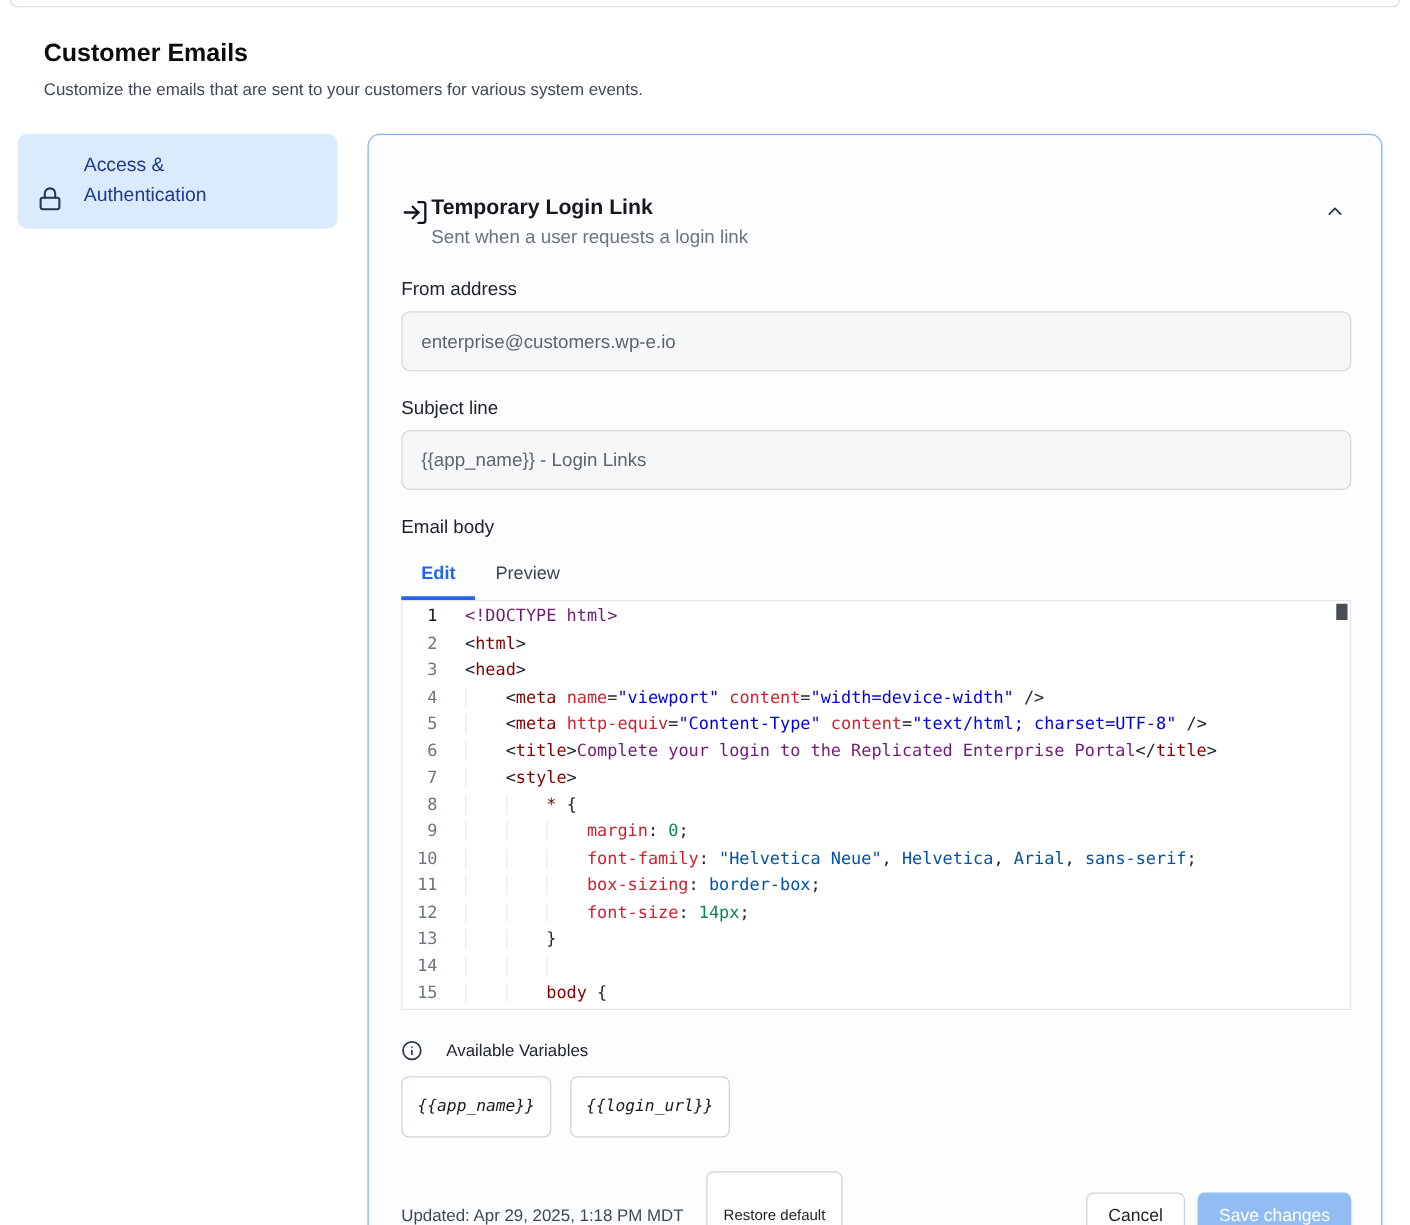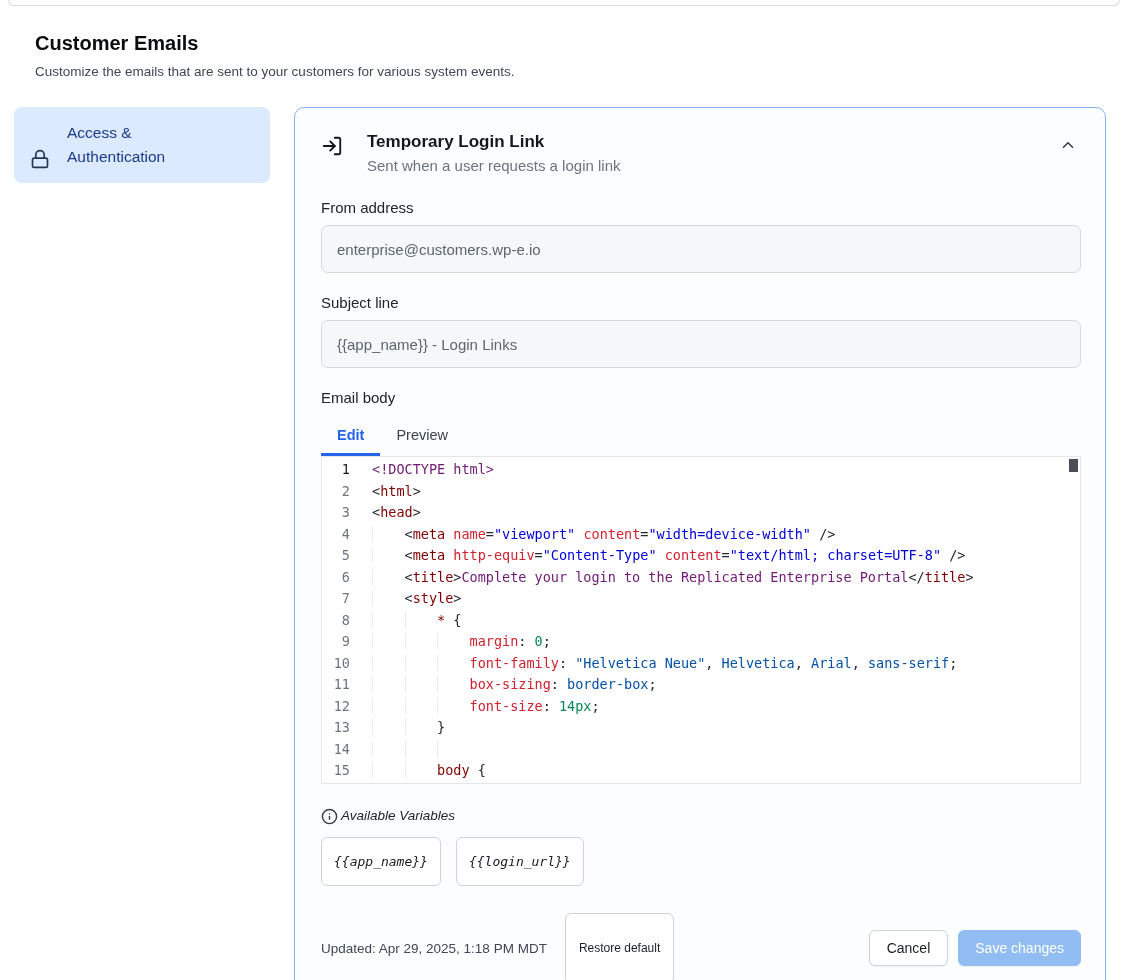--- a/index.html
+++ b/index.html
@@ -23,21 +23,21 @@
   .side-item.active { background:#dbeafe; color:#1e3a8a; font-weight:500; }
   .side-item.active .side-label { max-width:150px; }
   .side-icon { flex:none; width:20px; height:20px; color:#222a38; }
   .side-item.active .side-icon { color:#27364f; }
   .side-label { display:block; line-height:1.55; }
 
   
   .panel { flex:1; border:1px solid #82b1f0; border-radius:10px; background:#fcfdfe;
            padding:24px 24px 20px 26px; }
 
-  .panel-head { display:flex; align-items:flex-start; gap:24px; margin-bottom:25px; }
+  .panel-head { display:flex; align-items:flex-start; gap:2px; margin-bottom:25px;margin-top:24px; }
   .login-ic { width:22px; height:22px; margin-top:3px; color:#10151d; flex:none; }
   .panel-title { font-size:17px; font-weight:700; color:#14171c; }
   .panel-sub { font-size:15px; color:#6b7280; margin-top:5px; }
   .chev-btn { margin-left:auto; background:none; border:0; color:#333a45; padding:4px; cursor:pointer; }
 
   .field { margin-bottom:21px; }
   .field-label { display:block; font-size:15px; color:#20242b; margin-bottom:9px; }
   .text-input { width:100%; height:48px; border:1px solid #d5d8de; border-radius:7px;
                 background:#f6f7f9; padding:0 15px; font-size:15px; color:#5d6570;
                 font-family:inherit; outline:none; }
@@ -62,21 +62,21 @@
   .t-atn { color:#cf222e; }
   .t-prp { color:#cf222e; }
   .t-atv { color:#0000d6; }
   .t-val { color:#0451a5; }
   .t-num { color:#098658; }
   .t-ind { box-shadow: inset 1px 0 0 #e9eaec; }
   .scroll-thumb { position:absolute; top:2px; right:2px; width:9px; height:13px; background:#4b4f55; }
 
   
   .vars { margin-top:24px; }
-  .vars-head { display:flex; gap:3px; font-size:13.5px; color:#20242b;font-style:italic; }
+  .vars-head { display:flex; align-items:center; gap:19px; font-size:13.5px; color:#20242b; }
   .info-ic { width:17px; height:17px; color:#333a45; flex:none; }
   .chips { display:flex; gap:15px; margin-top:12px; }
   .chip { font-family:"DejaVu Sans Mono","Liberation Mono",monospace; font-size:13px;
           background:#fff; border:1px solid #cfd3d9; border-radius:6px; padding:16px 12px;
           color:#17191d; cursor:pointer;font-style:italic; }
 
   
   .panel-footer { display:flex; align-items:center; margin-top:27px; gap:10px; }
   .updated { font-size:13.5px; color:#3f4754; margin-right:8px; }
   .btn { font-family:inherit; font-size:12px; color:#1b1f26; background:#fff;

